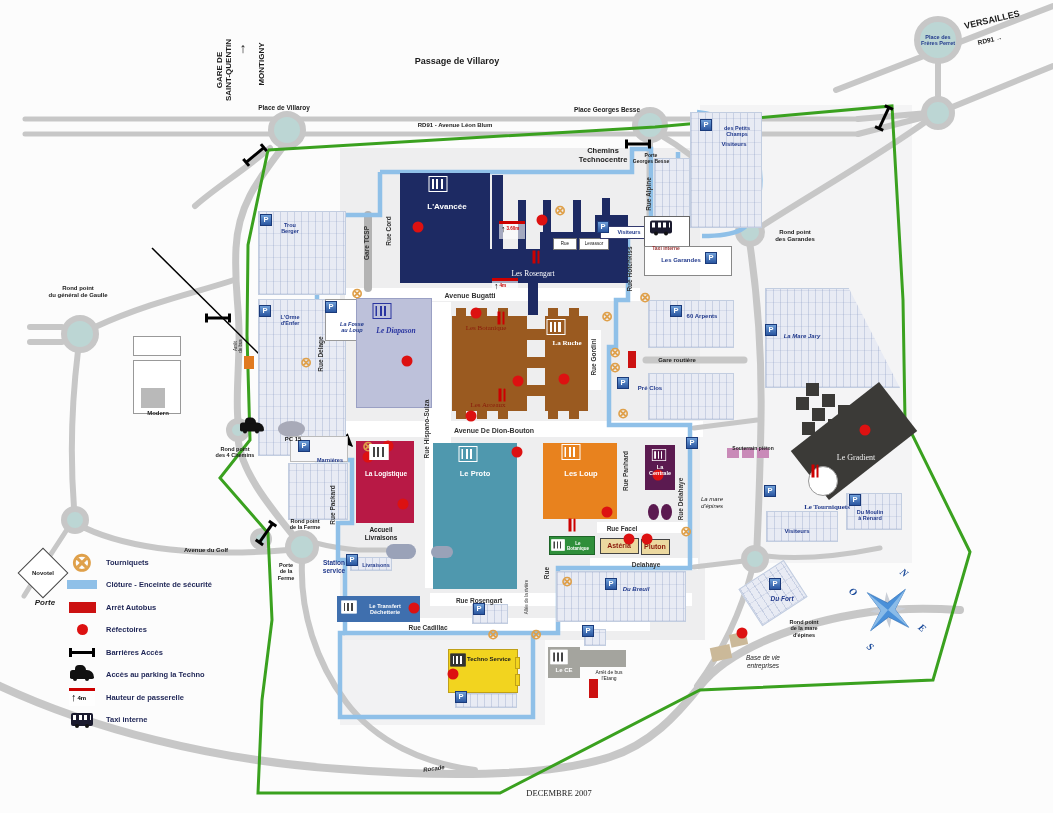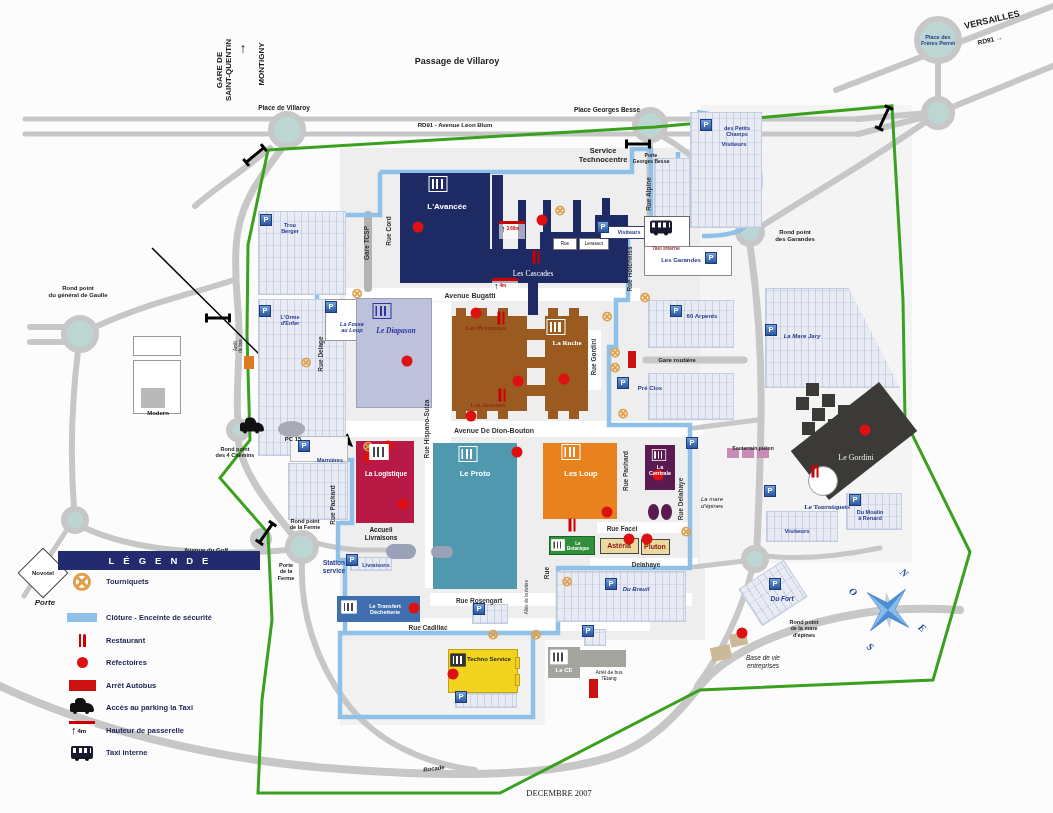--- a/index.html
+++ b/index.html
@@ -332,21 +332,21 @@
       <div class="lbl" style="left: 455px; top: 126px; font-size: 6px; font-weight: bold; transform: translate(-50%, -50%);">RD91 - Avenue Léon Blum</div>
       <div class="lbl" style="left: 224px; top: 70px; font-size: 8px; font-weight: bold; transform: translate(-50%, -50%) rotate(-90deg);">GARE DE
 SAINT-QUENTIN</div>
       <div class="lbl" style="left: 262px; top: 64px; font-size: 8px; font-weight: bold; transform: translate(-50%, -50%) rotate(-90deg);">MONTIGNY</div>
       <div class="lbl" style="left: 243px; top: 48px; font-size: 14px; font-weight: bold; transform: translate(-50%, -50%);">↑</div>
       <div class="lbl" style="left: 992px; top: 20px; font-size: 9px; font-weight: bold; transform: translate(-50%, -50%) rotate(-13deg);">VERSAILLES</div>
       <div class="lbl" style="left: 990px; top: 40px; font-size: 6.5px; font-weight: bold; transform: translate(-50%, -50%) rotate(-13deg);">RD91  →</div>
       <div class="lbl" style="left: 938px; top: 40px; font-size: 5.5px; color: rgb(34, 58, 140); font-weight: bold; transform: translate(-50%, -50%);">Place des
 Frères Perret</div>
       <div class="lbl" style="left: 607px; top: 110px; font-size: 6.5px; font-weight: bold; transform: translate(-50%, -50%);">Place Georges Besse</div>
-      <div class="lbl" style="left: 603px; top: 156px; font-size: 7.5px; font-weight: bold; transform: translate(-50%, -50%);">Service
+      <div class="lbl" style="left: 603px; top: 156px; font-size: 7.5px; font-weight: bold; transform: translate(-50%, -50%);">Chemins
 Technocentre</div>
       <div class="lbl" style="left: 651px; top: 159px; font-size: 5px; font-weight: bold; transform: translate(-50%, -50%);">Porte
 Georges Besse</div>
       <div class="lbl" style="left: 737px; top: 131px; font-size: 5.5px; color: rgb(34, 58, 140); font-weight: bold; transform: translate(-50%, -50%);">des Petits
 Champs</div>
       <div class="lbl" style="left: 734px; top: 145px; font-size: 6px; color: rgb(34, 58, 140); font-weight: bold; transform: translate(-50%, -50%);">Visiteurs</div>
       <div class="lbl" style="left: 795px; top: 236px; font-size: 6px; font-weight: bold; transform: translate(-50%, -50%);">Rond point
 des Garandes</div>
       <div class="lbl" style="left: 78px; top: 292px; font-size: 6px; font-weight: bold; transform: translate(-50%, -50%);">Rond point
 du général  de Gaulle</div>
@@ -411,33 +411,33 @@
 l'Etang</div>
       <div class="lbl" style="left: 434px; top: 769px; font-size: 6px; font-weight: bold; font-style: italic; transform: translate(-50%, -50%) rotate(-8deg);">Rocade</div>
       <div class="lbl" style="left: 559px; top: 793px; font-size: 8.5px; font-family: &quot;Liberation Serif&quot;, serif; transform: translate(-50%, -50%);">DECEMBRE 2007</div>
       <div class="lbl" style="left: 206px; top: 551px; font-size: 6px; font-weight: bold; transform: translate(-50%, -50%);">Avenue du Golf</div>
       <div class="lbl" style="left: 45px; top: 603px; font-size: 8px; font-weight: bold; font-style: italic; transform: translate(-50%, -50%);">Porte</div>
       <div class="lbl" style="left: 158px; top: 414px; font-size: 6px; font-weight: bold; transform: translate(-50%, -50%);">Modern</div>
       <div class="lbl" style="left: 629px; top: 232px; font-size: 5.5px; color: rgb(34, 58, 140); font-weight: bold; transform: translate(-50%, -50%);">Visiteurs</div>
       <div class="lbl" style="left: 238px; top: 346px; font-size: 4.5px; transform: translate(-50%, -50%) rotate(-90deg);">Arrêt
 de bus</div>
       <div class="lbl" style="left: 447px; top: 207px; font-size: 8px; color: rgb(255, 255, 255); font-weight: bold; transform: translate(-50%, -50%);">L'Avancée</div>
-      <div class="lbl" style="left: 533px; top: 274px; font-size: 7.5px; color: rgb(255, 255, 255); font-family: &quot;Liberation Serif&quot;, serif; transform: translate(-50%, -50%);">Les Cascades</div>
+      <div class="lbl" style="left: 533px; top: 274px; font-size: 7.5px; color: rgb(255, 255, 255); font-family: &quot;Liberation Serif&quot;, serif; transform: translate(-50%, -50%);">Les Rosengart</div>
       <div class="lbl" style="left: 565px; top: 244px; font-size: 4.5px; color: rgb(17, 17, 17); transform: translate(-50%, -50%);">Rue</div>
       <div class="lbl" style="left: 594px; top: 244px; font-size: 4.5px; color: rgb(17, 17, 17); transform: translate(-50%, -50%);">Levassor</div>
       <div class="lbl" style="left: 486px; top: 328px; font-size: 7px; color: rgb(138, 26, 10); font-family: &quot;Liberation Serif&quot;, serif; transform: translate(-50%, -50%);">Les Botanique</div>
       <div class="lbl" style="left: 488px; top: 405px; font-size: 7px; color: rgb(138, 26, 10); font-family: &quot;Liberation Serif&quot;, serif; transform: translate(-50%, -50%);">Les Arceaux</div>
       <div class="lbl" style="left: 567px; top: 343px; font-size: 7px; color: rgb(255, 255, 255); font-weight: bold; font-family: &quot;Liberation Serif&quot;, serif; transform: translate(-50%, -50%);">La Ruche</div>
       <div class="lbl" style="left: 396px; top: 331px; font-size: 7.5px; color: rgb(42, 53, 160); font-weight: bold; font-style: italic; font-family: &quot;Liberation Serif&quot;, serif; transform: translate(-50%, -50%);">Le Diapason</div>
       <div class="lbl" style="left: 475px; top: 474px; font-size: 7.5px; color: rgb(255, 255, 255); font-weight: bold; transform: translate(-50%, -50%);">Le Proto</div>
       <div class="lbl" style="left: 581px; top: 474px; font-size: 7.5px; color: rgb(255, 255, 255); font-weight: bold; transform: translate(-50%, -50%);">Les Loup</div>
       <div class="lbl" style="left: 660px; top: 470px; font-size: 5.5px; color: rgb(255, 255, 255); font-weight: bold; transform: translate(-50%, -50%);">La
 Centrale</div>
       <div class="lbl" style="left: 386px; top: 474px; font-size: 6.5px; color: rgb(255, 255, 255); font-weight: bold; transform: translate(-50%, -50%);">La Logistique</div>
-      <div class="lbl" style="left: 856px; top: 458px; font-size: 8px; color: rgb(238, 238, 238); font-family: &quot;Liberation Serif&quot;, serif; transform: translate(-50%, -50%);">Le Gordini</div>
+      <div class="lbl" style="left: 856px; top: 458px; font-size: 8px; color: rgb(238, 238, 238); font-family: &quot;Liberation Serif&quot;, serif; transform: translate(-50%, -50%);">Le Gradient</div>
       <div class="lbl" style="left: 827px; top: 507px; font-size: 7px; color: rgb(34, 58, 140); font-weight: bold; font-family: &quot;Liberation Serif&quot;, serif; transform: translate(-50%, -50%);">Le Tourniquets</div>
       <div class="lbl" style="left: 578px; top: 546px; font-size: 4.5px; color: rgb(255, 255, 255); font-weight: bold; transform: translate(-50%, -50%);">Le
 Botanique</div>
       <div class="lbl" style="left: 619px; top: 546px; font-size: 7px; color: rgb(138, 26, 10); font-weight: bold; transform: translate(-50%, -50%);">Astéria</div>
       <div class="lbl" style="left: 655px; top: 547px; font-size: 7px; color: rgb(138, 26, 10); font-weight: bold; transform: translate(-50%, -50%);">Pluton</div>
       <div class="lbl" style="left: 385px; top: 609px; font-size: 5.5px; color: rgb(255, 255, 255); font-weight: bold; transform: translate(-50%, -50%);">Le Transfert
 Déchetterie</div>
       <div class="lbl" style="left: 489px; top: 660px; font-size: 6px; font-weight: bold; transform: translate(-50%, -50%);">Techno Service</div>
       <div class="lbl" style="left: 564px; top: 671px; font-size: 6px; color: rgb(255, 255, 255); font-weight: bold; transform: translate(-50%, -50%);">Le CE</div>
       <div class="lbl" style="left: 904px; top: 573px; font-size: 10px; color: rgb(26, 74, 154); font-weight: bold; font-style: italic; font-family: &quot;Liberation Serif&quot;, serif; transform: translate(-50%, -50%) rotate(40deg);">N</div>
@@ -445,57 +445,56 @@
       <div class="lbl" style="left: 922px; top: 628px; font-size: 10px; color: rgb(26, 74, 154); font-weight: bold; font-style: italic; font-family: &quot;Liberation Serif&quot;, serif; transform: translate(-50%, -50%) rotate(40deg);">E</div>
       <div class="lbl" style="left: 870px; top: 647px; font-size: 10px; color: rgb(26, 74, 154); font-weight: bold; font-style: italic; font-family: &quot;Liberation Serif&quot;, serif; transform: translate(-50%, -50%) rotate(40deg);">S</div>
     </div>
 
 
   <div id="novotel">
     <span>Novotel</span>
   </div>
 
   <div id="legend">
-    <div id="legend-banner">LÉGENDE</div>
     <div id="legend-rows">
         <div class="legend-row" style="position: relative;">
           <div class="legend-ic">
             <div class="ic ic-turn">⊗</div>
           </div>
           <div class="legend-label">Tourniquets</div>
         </div>
-        <div class="legend-row" style="position: relative; margin-top: 14px;">
+        <div class="legend-row" style="position: relative;">
           <div class="legend-ic">
             <div class="ic ic-fence"></div>
           </div>
           <div class="legend-label">Clôture - Enceinte de sécurité</div>
         </div>
         <div class="legend-row" style="position: relative;">
           <div class="legend-ic">
-            <div class="ic ic-rest"></div>
-          </div>
-          <div class="legend-label">Restaurant</div>
+            <div class="ic ic-busstop"></div>
+          </div>
+          <div class="legend-label">Arrêt Autobus</div>
         </div>
         <div class="legend-row" style="position: relative;">
           <div class="legend-ic">
             <div class="ic ic-dot"></div>
           </div>
           <div class="legend-label">Réfectoires</div>
         </div>
         <div class="legend-row" style="position: relative;">
           <div class="legend-ic">
-            <div class="ic ic-busstop"></div>
-          </div>
-          <div class="legend-label">Arrêt Autobus</div>
+            <div class="ic ic-barrier"></div>
+          </div>
+          <div class="legend-label">Barrières Accès</div>
         </div>
         <div class="legend-row" style="position: relative;">
           <div class="legend-ic">
             <div class="ic ic-car"></div>
           </div>
-          <div class="legend-label">Accès au parking la Taxi</div>
+          <div class="legend-label">Accès au parking la Techno</div>
         </div>
         <div class="legend-row" style="position: relative;">
           <div class="legend-ic">
             <div class="ic ic-pass">
               <i>↑</i>
               <b>4m</b>
             </div>
           </div>
           <div class="legend-label">Hauteur de passerelle</div>
         </div>

